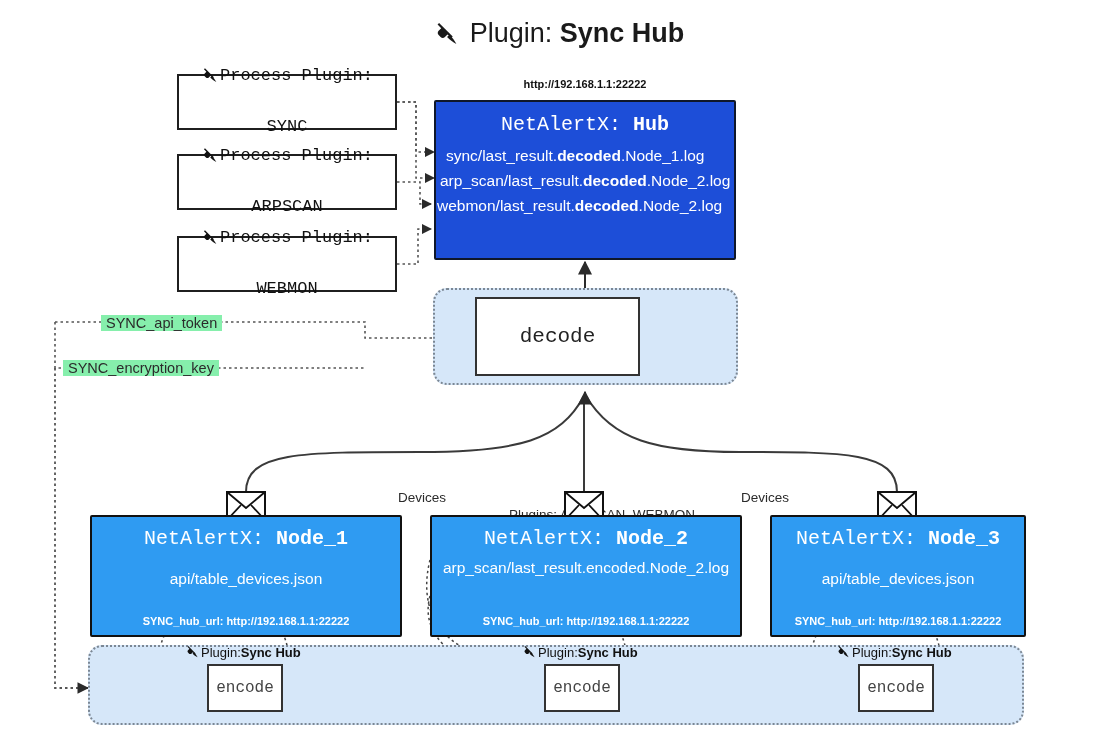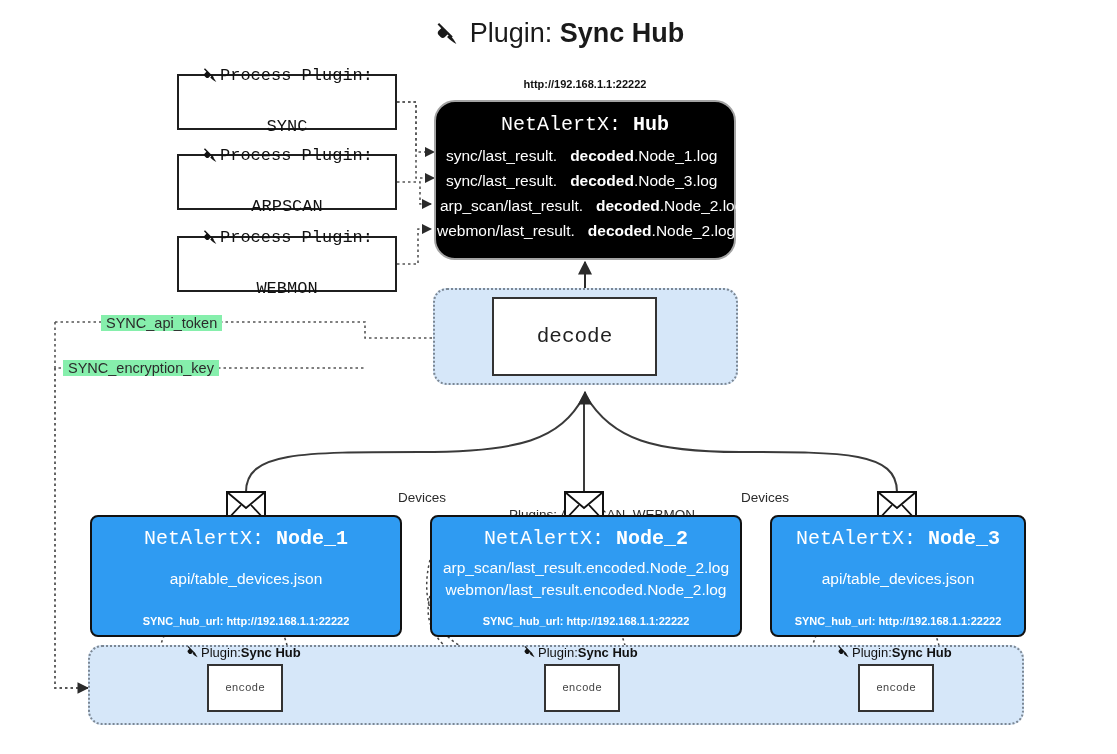--- a/index.html
+++ b/index.html
@@ -30,57 +30,57 @@
     font-size:17px;color:#111;
     display:flex;flex-direction:column;align-items:center;justify-content:center;
     line-height:1.35;
   }
   .procbox .l1{display:flex;align-items:center;white-space:nowrap;}
   .procbox .l1 .plug{font-family:"DejaVu Sans",sans-serif;font-size:15px;margin-right:2px;}
   .procbox .l2{white-space:nowrap;}
 
   
   #hub{
-    background:#000000;border:2px solid #a3a3a3;border-radius:21px;
+    background:#1d4ed8;border:2px solid #0f172a;border-radius:2px;
     color:#ffffff;
   }
   #hub .hubtitle{
     text-align:center;font-family:"Liberation Mono","DejaVu Sans Mono",monospace;
     font-size:20px;margin-top:11px;white-space:nowrap;
   }
   #hub .hubtitle b{font-weight:bold;}
   #hub .loglist{margin-top:7px;}
   #hub .logline{
     font-size:15.5px;color:#ffffff;white-space:nowrap;
     padding-left:10px;line-height:1.62;
   }
-  #hub .logline b{font-weight:bold;margin-left:13px;}
+  #hub .logline b{font-weight:bold;}
   #huburl{
     position:absolute;text-align:center;font-size:11px;color:#111;
     font-weight:bold;white-space:nowrap;
   }
 
   
   .bluebox{
     background:#d6e7f9;border:2px dotted #7b8794;border-radius:14px;
   }
 
   
   .whitebox{
     background:#ffffff;border:2px solid #333;
     display:flex;align-items:center;justify-content:center;
     font-family:"Liberation Mono","DejaVu Sans Mono",monospace;
     color:#222;
   }
   #decode{font-size:21px;}
-  .encode{font-size:11px;color:#444;}
+  .encode{font-size:16px;color:#444;}
 
   
   .netnode{
-    background:#2f9bf2;border:2px solid #111;border-radius:8px;color:#ffffff;
+    background:#2f9bf2;border:2px solid #111;border-radius:2px;color:#ffffff;
   }
   .netnode .ntitle{
     text-align:center;font-family:"Liberation Mono","DejaVu Sans Mono",monospace;
     font-size:20px;margin-top:10px;white-space:nowrap;
   }
   .netnode .ntitle b{font-weight:bold;}
   .netnode .nline{
     text-align:center;font-size:15.5px;white-space:nowrap;color:#ffffff;
   }
   .netnode .nurl{
@@ -216,34 +216,31 @@
   <div id="huburl" style="left:455px;top:78px;width:260px;">http://192.168.1.1:22222</div>
 
   <div class="node" id="hub" style="left:434px;top:100px;width:302px;height:160px;">
     <div class="hubtitle">
       <span>NetAlertX: </span><b>Hub</b>
     </div>
     <div class="loglist">
       <div class="logline">
         <span>sync/last_result.</span><b>decoded</b><span>.Node_1.log</span>
       </div>
-      <div class="logline">
-        <span>sync/last_result.</span><b>decoded</b><span>.Node_3.log</span>
-      </div>
       <div class="logline" style="padding-left:4px">
         <span>arp_scan/last_result.</span><b>decoded</b><span>.Node_2.log</span>
       </div>
       <div class="logline" style="padding-left:1px">
         <span>webmon/last_result.</span><b>decoded</b><span>.Node_2.log</span>
       </div>
     </div>
   </div>
 
   <div class="node bluebox" style="left:433px;top:288px;width:305px;height:97px;"></div>
-  <div class="node whitebox" id="decode" style="left:492px;top:297px;width:165px;height:79px;">decode</div>
+  <div class="node whitebox" id="decode" style="left:475px;top:297px;width:165px;height:79px;">decode</div>
 
   <div class="keylabel" style="left:101px;top:315px;">SYNC_api_token</div>
   <div class="keylabel" style="left:63px;top:360px;">SYNC_encryption_key</div>
 
   <div class="edgelabel" style="left:394px;top:444px;">Devices</div>
   <div class="edgelabel" style="left:505px;top:461px;">Plugins: ARPSCAN, WEBMON</div>
   <div class="edgelabel" style="left:737px;top:444px;">Devices</div>
 
   <div class="envelope" style="left:226px;top:491px;">
     <svg width="40" height="30" viewBox="0 0 40 30">
@@ -273,21 +270,20 @@
     </div>
     <div class="nline" style="margin-top:20px;">api/table_devices.json</div>
     <div class="nurl">SYNC_hub_url: http://192.168.1.1:22222</div>
   </div>
 
   <div class="node netnode" style="left:430px;top:515px;width:312px;height:122px;">
     <div class="ntitle">
       <span>NetAlertX: </span><b>Node_2</b>
     </div>
     <div class="nline" style="margin-top:9px;">arp_scan/last_result.encoded.Node_2.log</div>
-    <div class="nline" style="margin-top:4px;">webmon/last_result.encoded.Node_2.log</div>
     <div class="nurl">SYNC_hub_url: http://192.168.1.1:22222</div>
   </div>
 
   <div class="node netnode" style="left:770px;top:515px;width:256px;height:122px;">
     <div class="ntitle">
       <span>NetAlertX: </span><b>Node_3</b>
     </div>
     <div class="nline" style="margin-top:20px;">api/table_devices.json</div>
     <div class="nurl">SYNC_hub_url: http://192.168.1.1:22222</div>
   </div>

